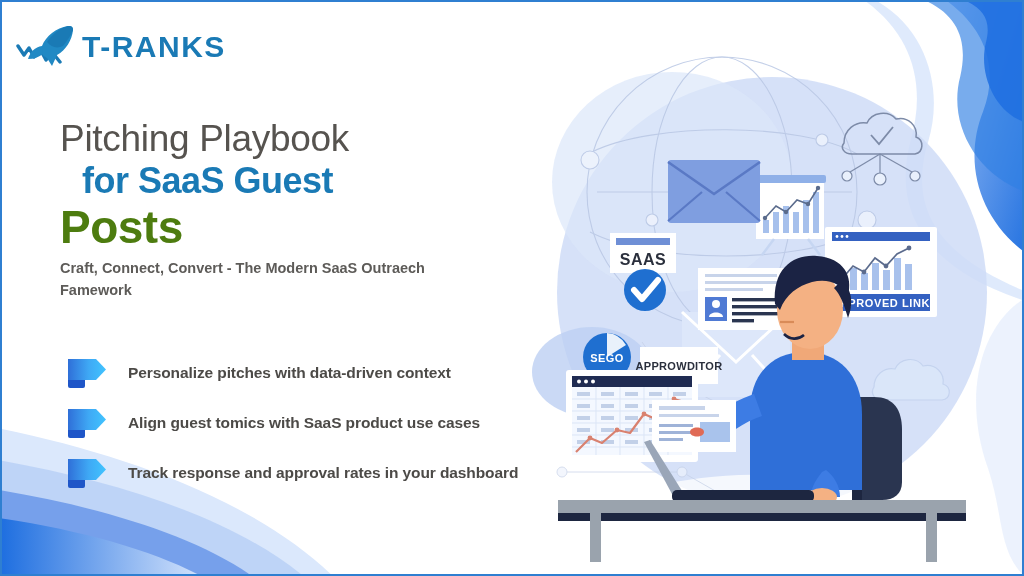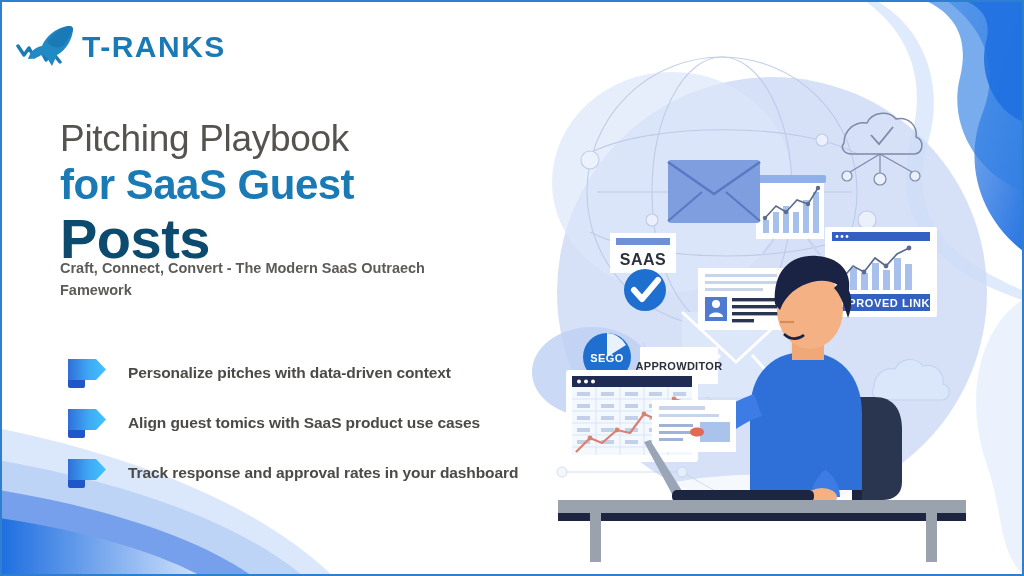--- a/index.html
+++ b/index.html
@@ -58,32 +58,33 @@
   }
   .h-line1 {
     font-size: 37px;
     font-weight: 400;
     color: #56534f;
     line-height: 1.12;
     letter-spacing: -0.3px;
     white-space: nowrap;
   }
   .h-line2 {
-    font-size: 42px;
+    font-size: 36px;
     font-weight: bold;
     color: #1a7ab5;
     line-height: 1.12;
     letter-spacing: -0.5px;
     margin-top: 2px;
     white-space: nowrap;
+    margin-left: 22px;
   }
   .h-line3 {
-    font-size: 56px;
+    font-size: 46px;
     font-weight: bold;
-    color: #0c4a6e;
+    color: #4d7c0f;
     line-height: 1.12;
     letter-spacing: -0.5px;
     white-space: nowrap;
   }
   #subtitle {
     position: absolute;
     left: 58px;
     top: 255px;
     width: 390px;
     font-size: 14.5px;

